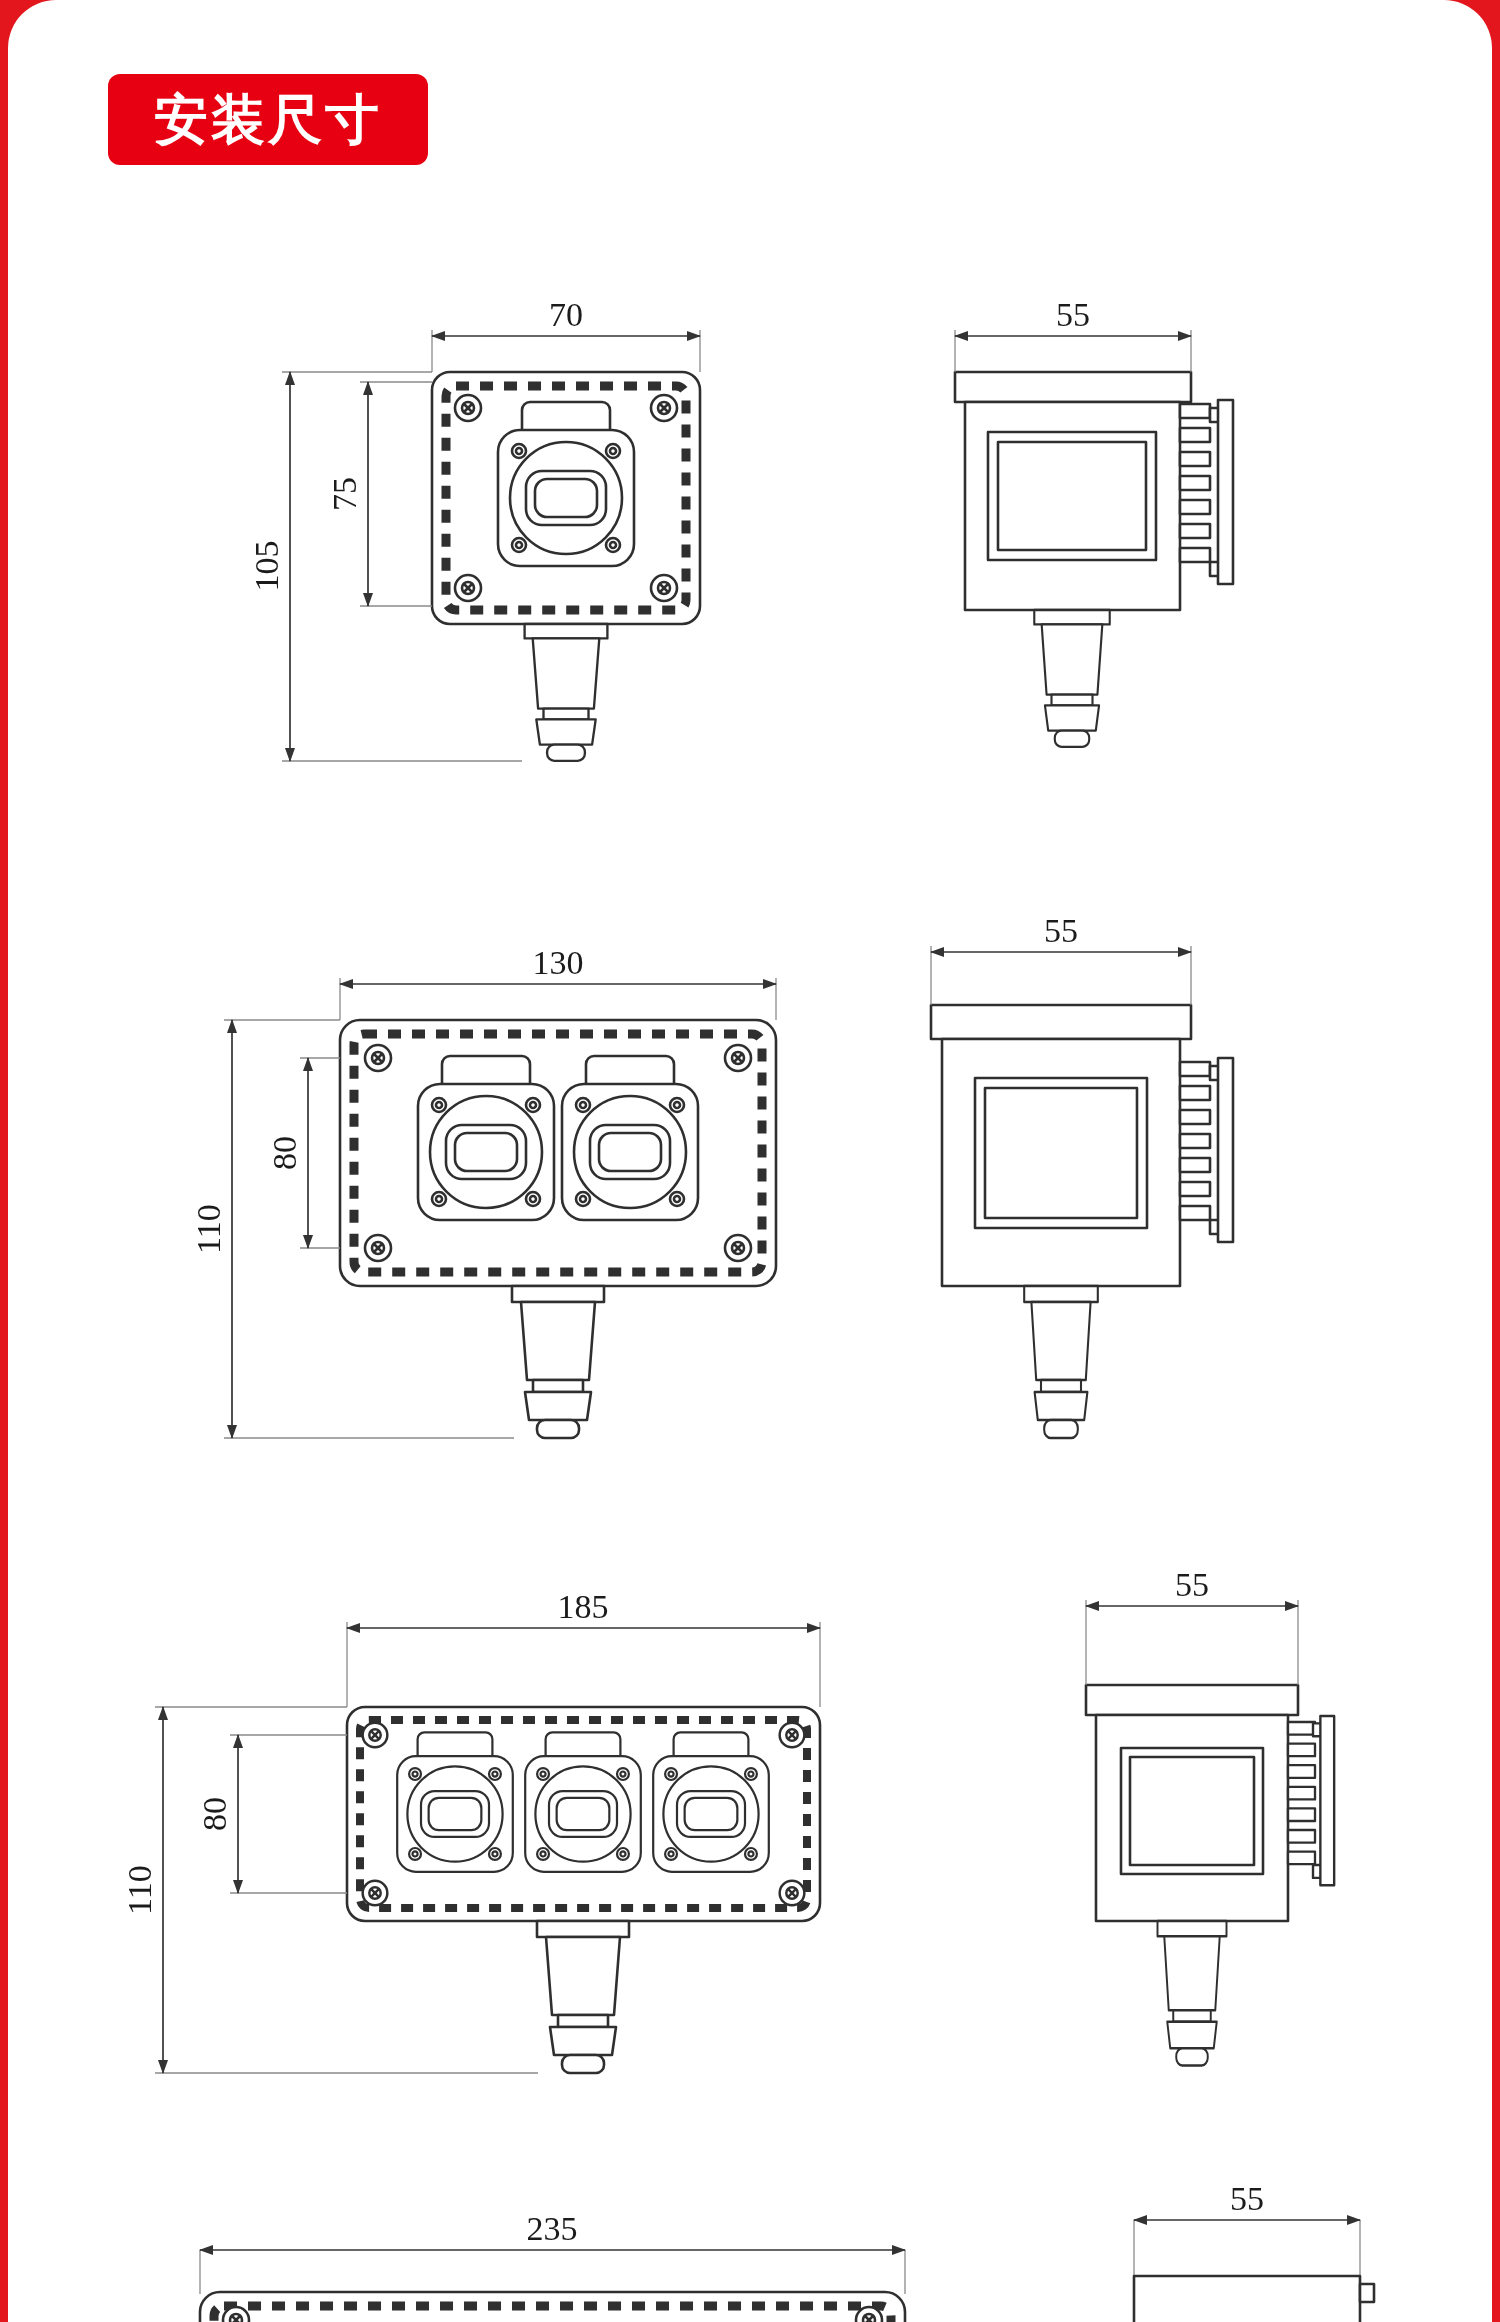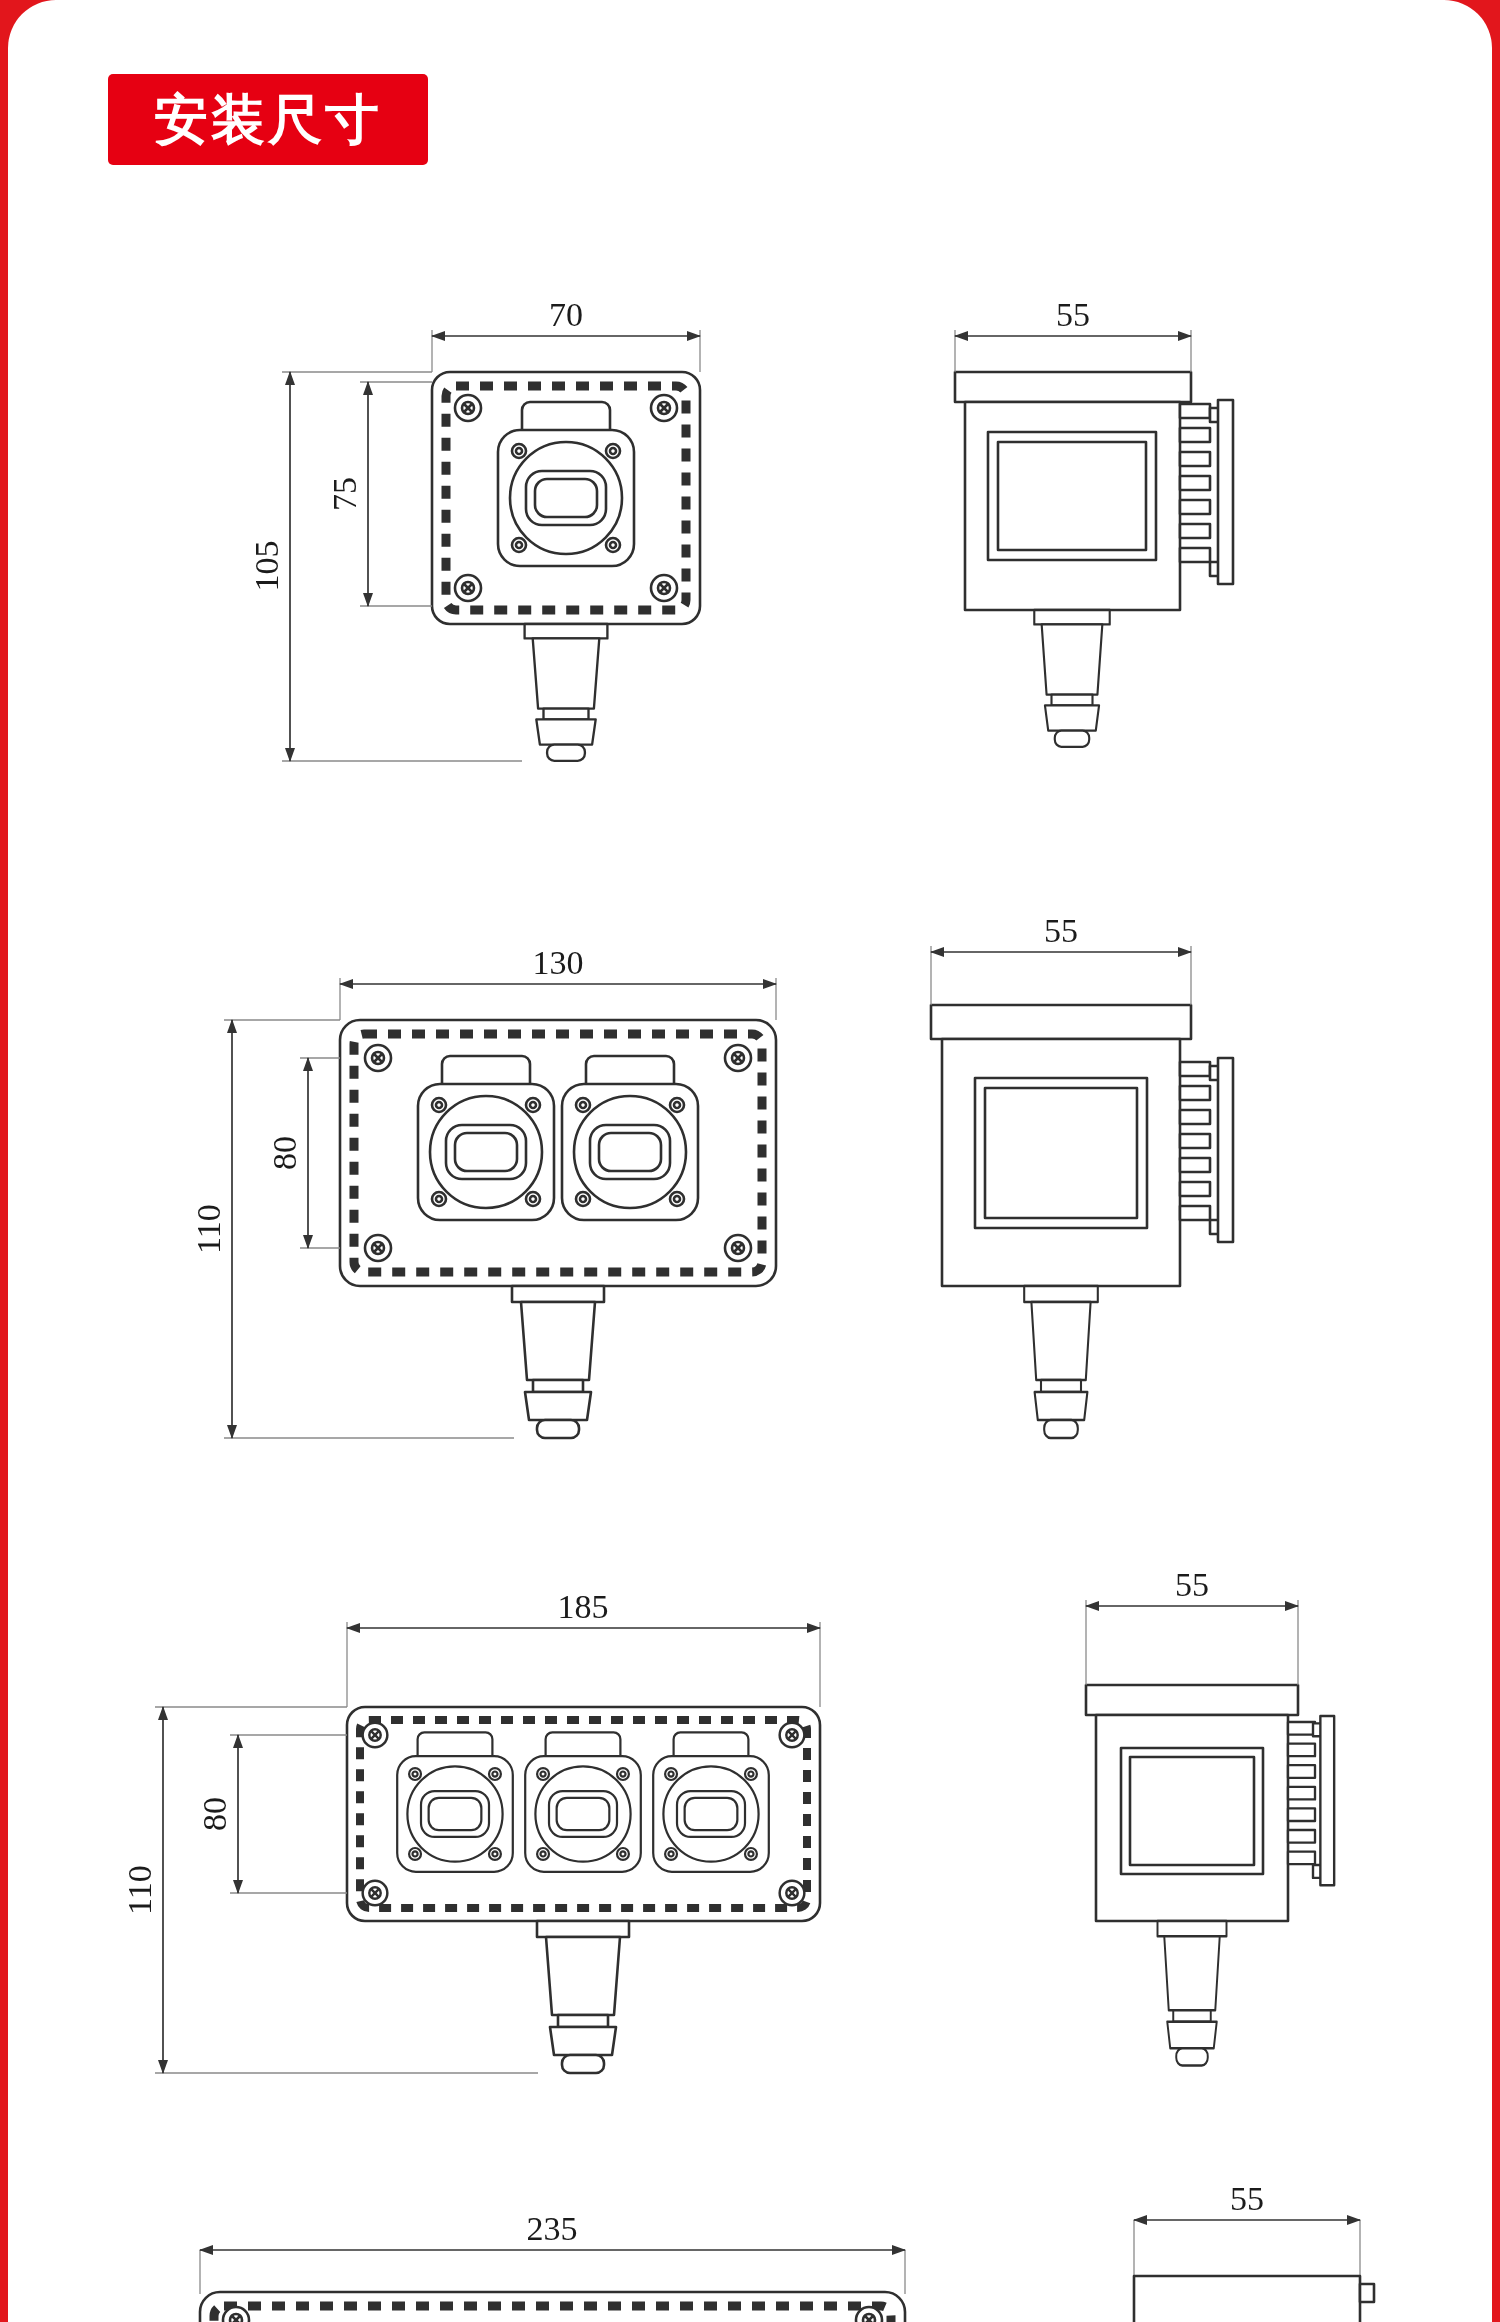--- a/index.html
+++ b/index.html
@@ -14,21 +14,21 @@
     width:1484px;height:2322px;
     background:#ffffff;
     border-radius:48px 48px 0 0;
   }
   .badge{
     position:absolute;left:108px;top:74px;
     background:#e60012;
     color:#ffffff;
     font-size:54px;font-weight:bold;letter-spacing:3px;
     padding:16px 46px;
-    border-radius:5px;
+    border-radius:12px;
     line-height:1.1;
   }
   svg.draw{position:absolute;left:0;top:0;}
   .ln{stroke:#2f2f2f;stroke-width:2.6;fill:none;stroke-linejoin:round;stroke-linecap:round;}
   .f{fill:#ffffff;}
   .perf{stroke:#2f2f2f;stroke-width:9;fill:none;stroke-dasharray:13 11;}
   .perf3{stroke:#2f2f2f;stroke-width:8;fill:none;stroke-dasharray:12 10;}
   .dim{stroke:#333333;stroke-width:1.7;fill:none;}
   .ext{stroke:#8a8a8a;stroke-width:1.3;fill:none;}
   .dimtext{font-family:"Liberation Serif", serif;font-size:34px;fill:#1b1b1b;text-anchor:middle;dominant-baseline:middle;}

